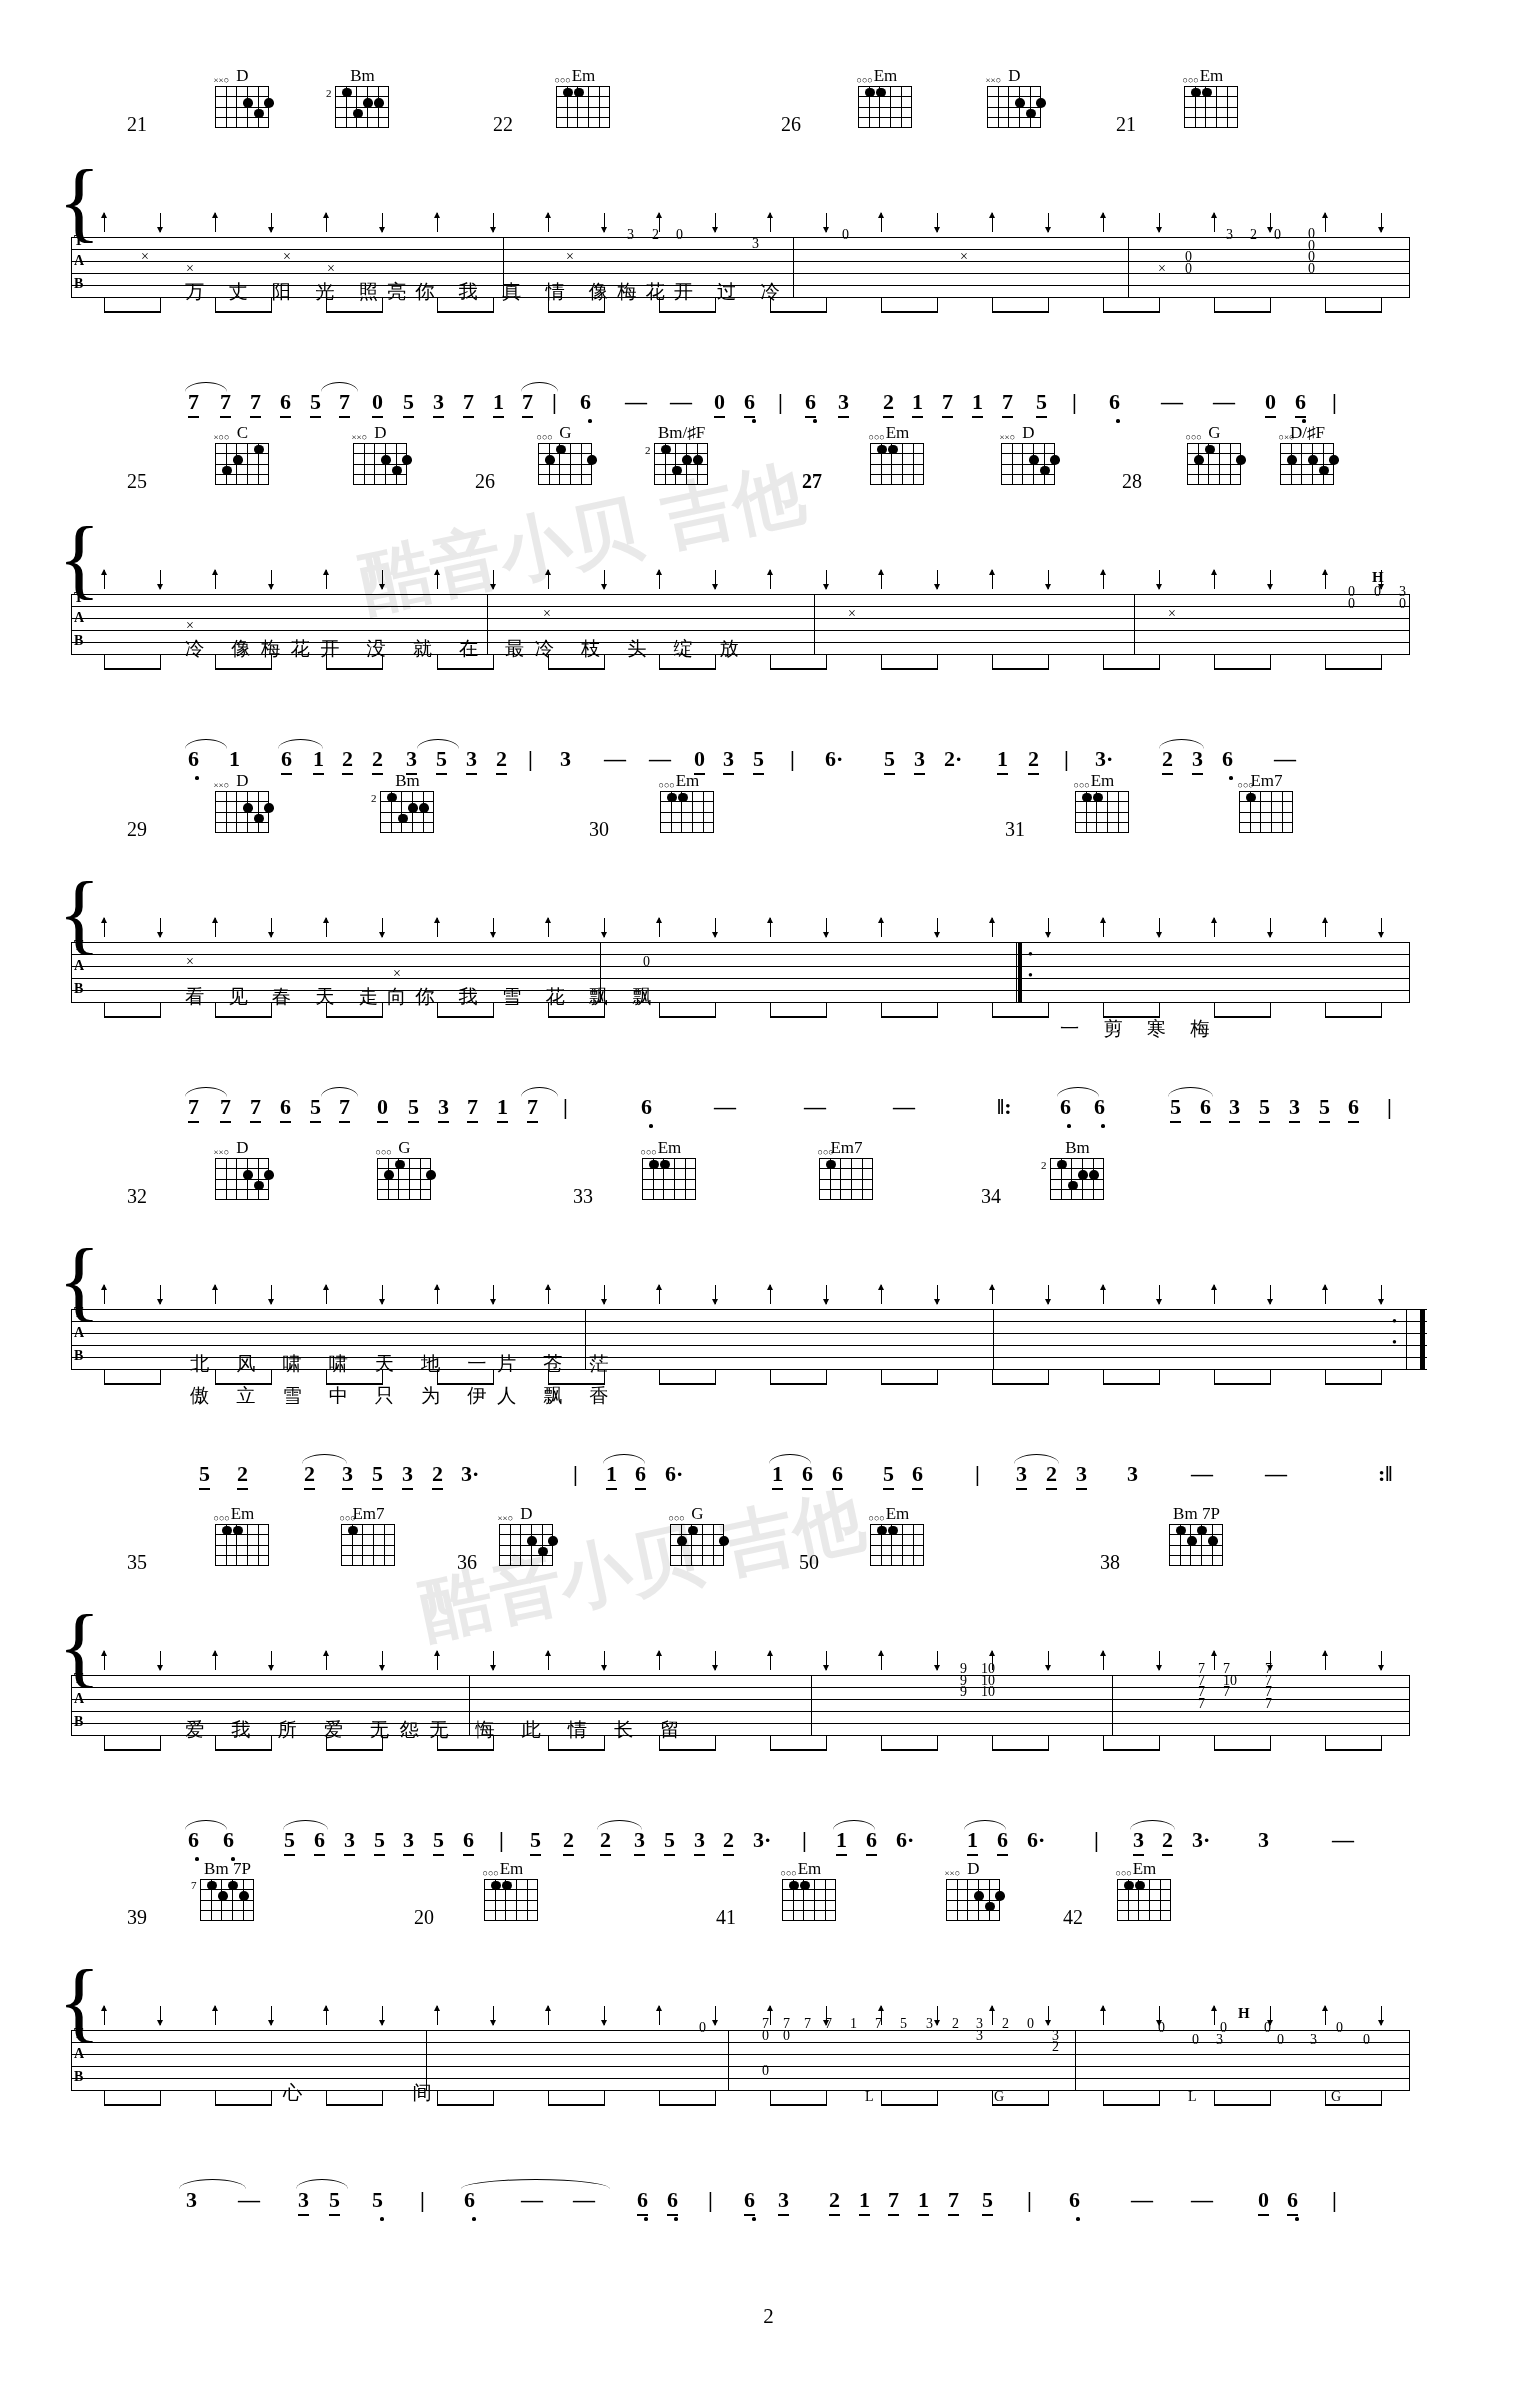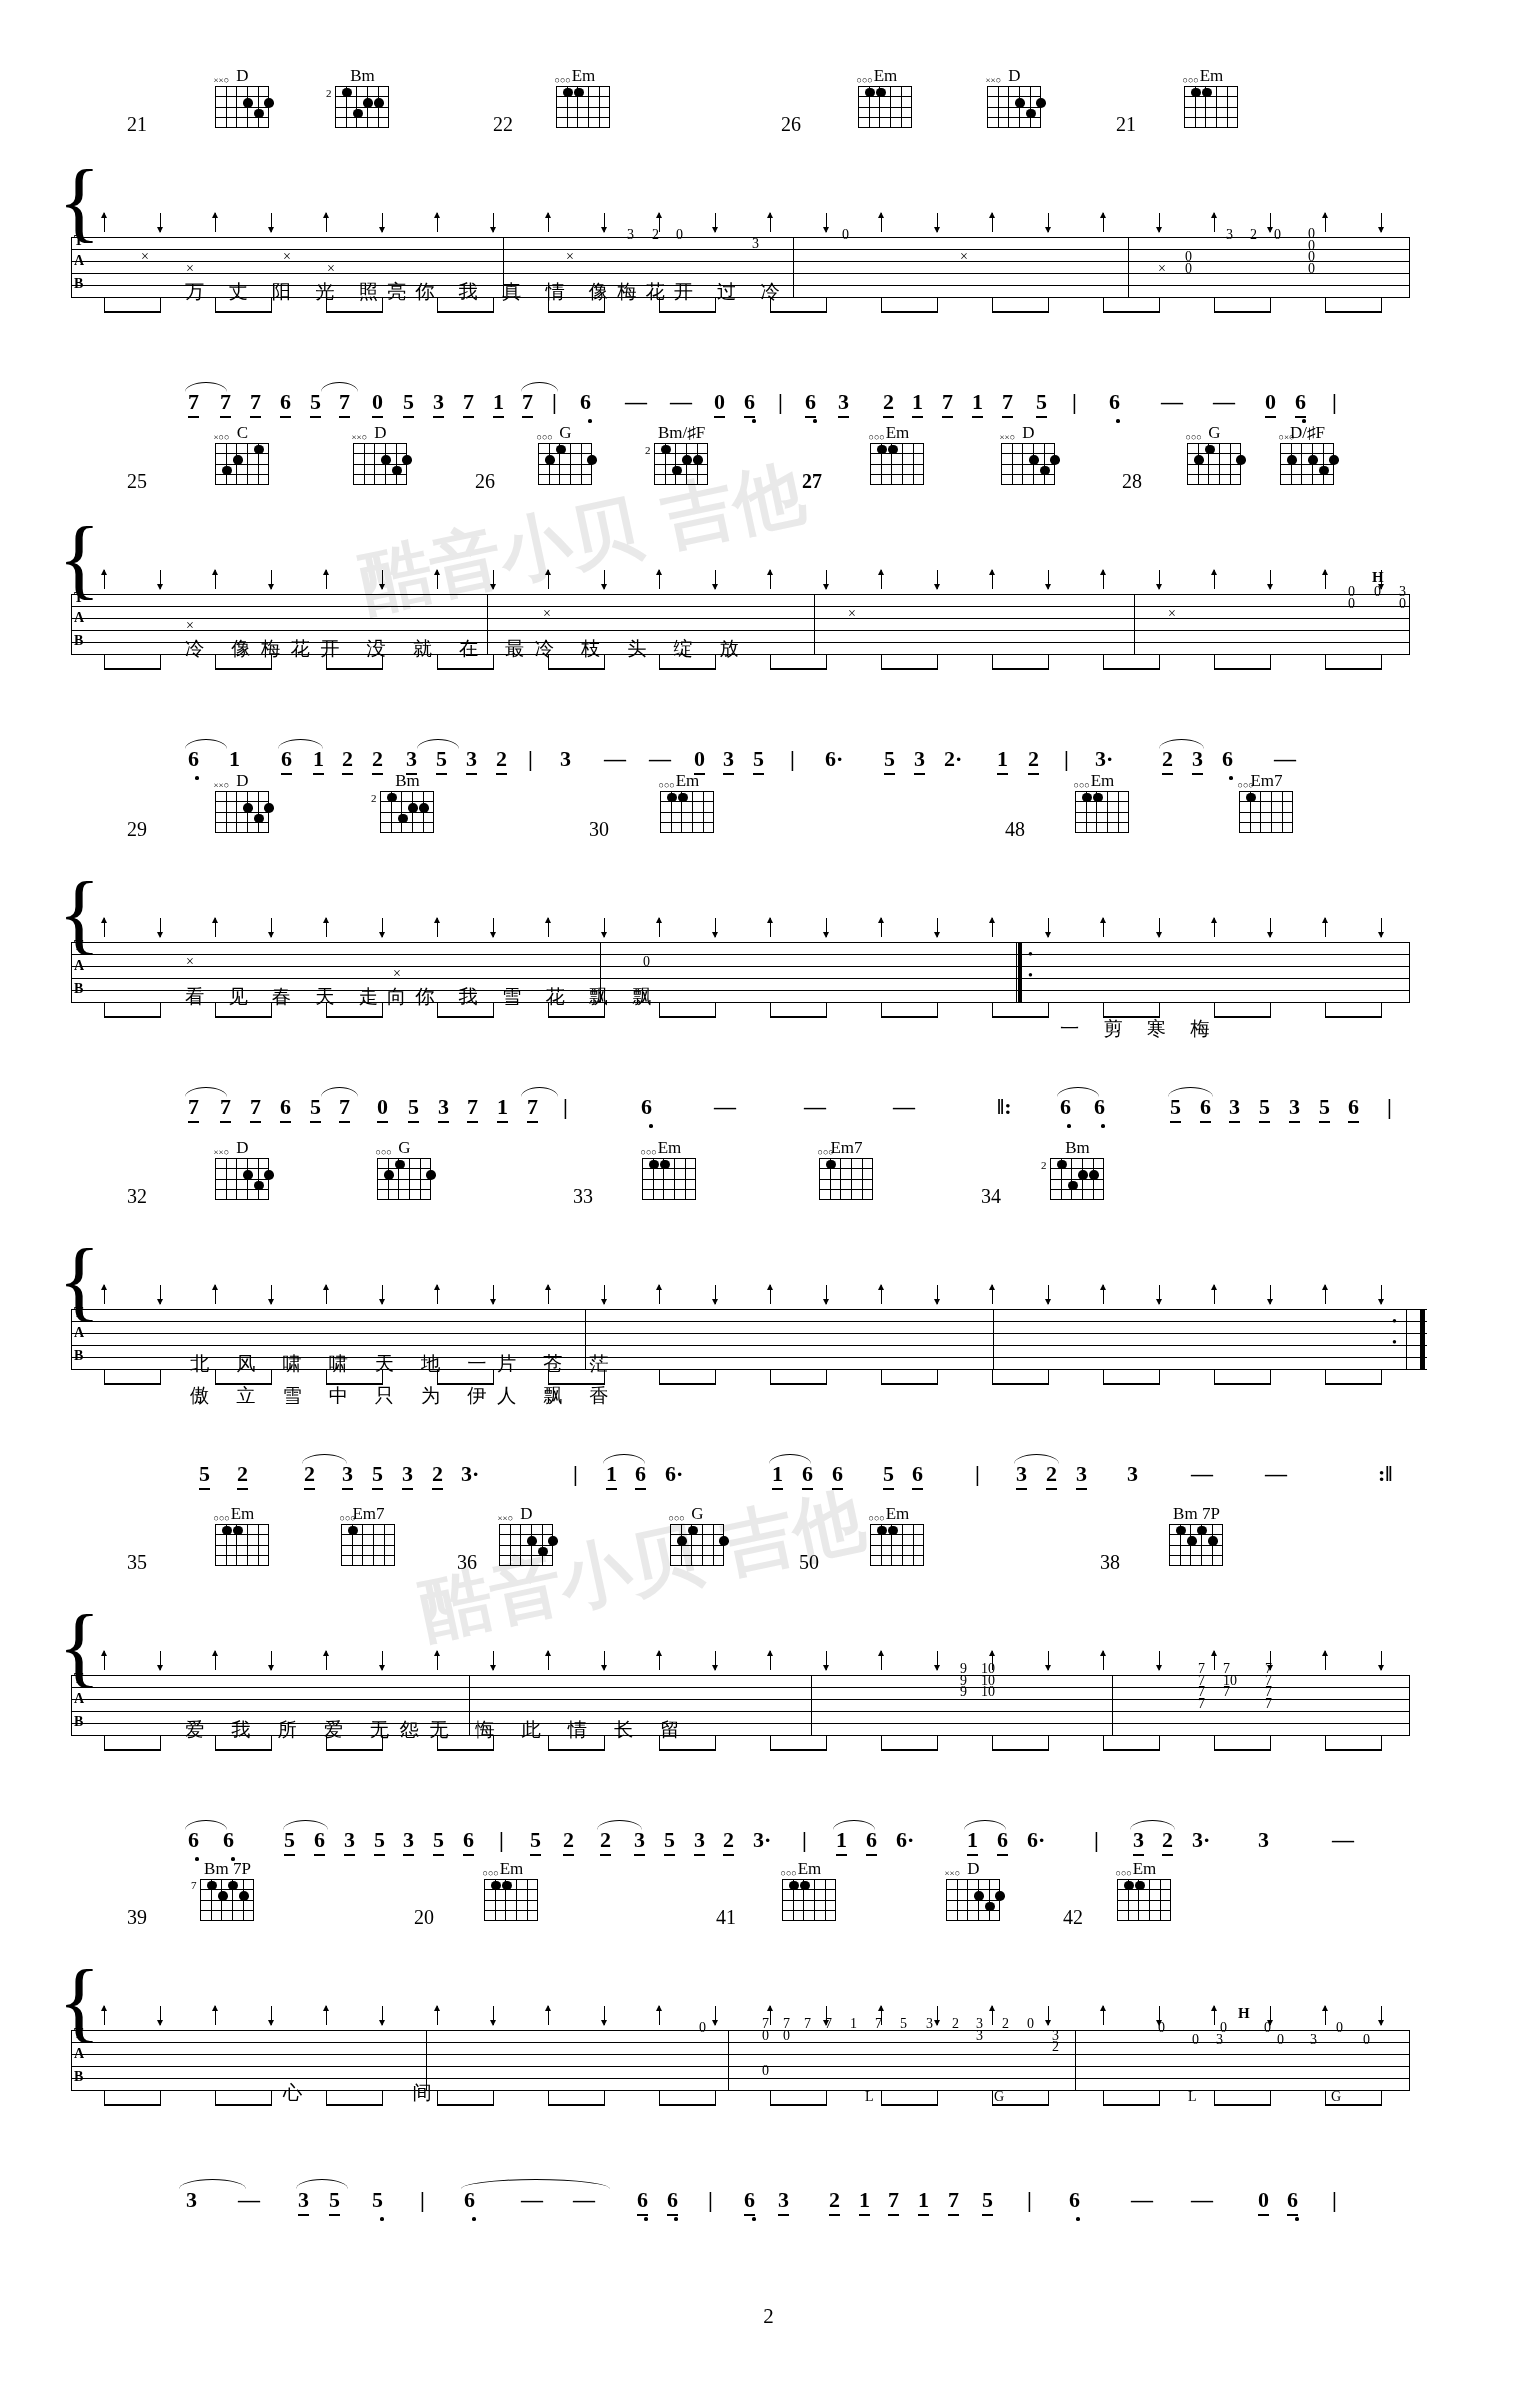--- a/index.html
+++ b/index.html
@@ -664,21 +664,21 @@
             <div class="h" style="top:21px"></div>
             <div class="h" style="top:31px"></div>
           <div class="openmark" style="left:-1.5px">○○○</div>
           <div class="dot" style="left:7.4px;top:2.2px"></div>
         </div>
       </div>
     </div>
 
     <div class="measnum" style="left:127px;top:46px;">29</div>
     <div class="measnum" style="left:589px;top:46px;">30</div>
-    <div class="measnum" style="left:1005px;top:46px;">48</div>
+    <div class="measnum" style="left:1005px;top:46px;">31</div>
 
     <div class="tab" style="top:88px;">
       <div class="tabline" style="top:0px;left:71px;width:1339px;"></div>
       <div class="tabline" style="top:12px;left:71px;width:1339px;"></div>
       <div class="tabline" style="top:24px;left:71px;width:1339px;"></div>
       <div class="tabline" style="top:36px;left:71px;width:1339px;"></div>
       <div class="tabline" style="top:48px;left:71px;width:1339px;"></div>
       <div class="tabline" style="top:60px;left:71px;width:1339px;"></div>
       <div class="tabbar" style="left:71px;top:0;height:60px;"></div>
       <div class="tabbar" style="left:600px;top:0;height:60px;"></div>

